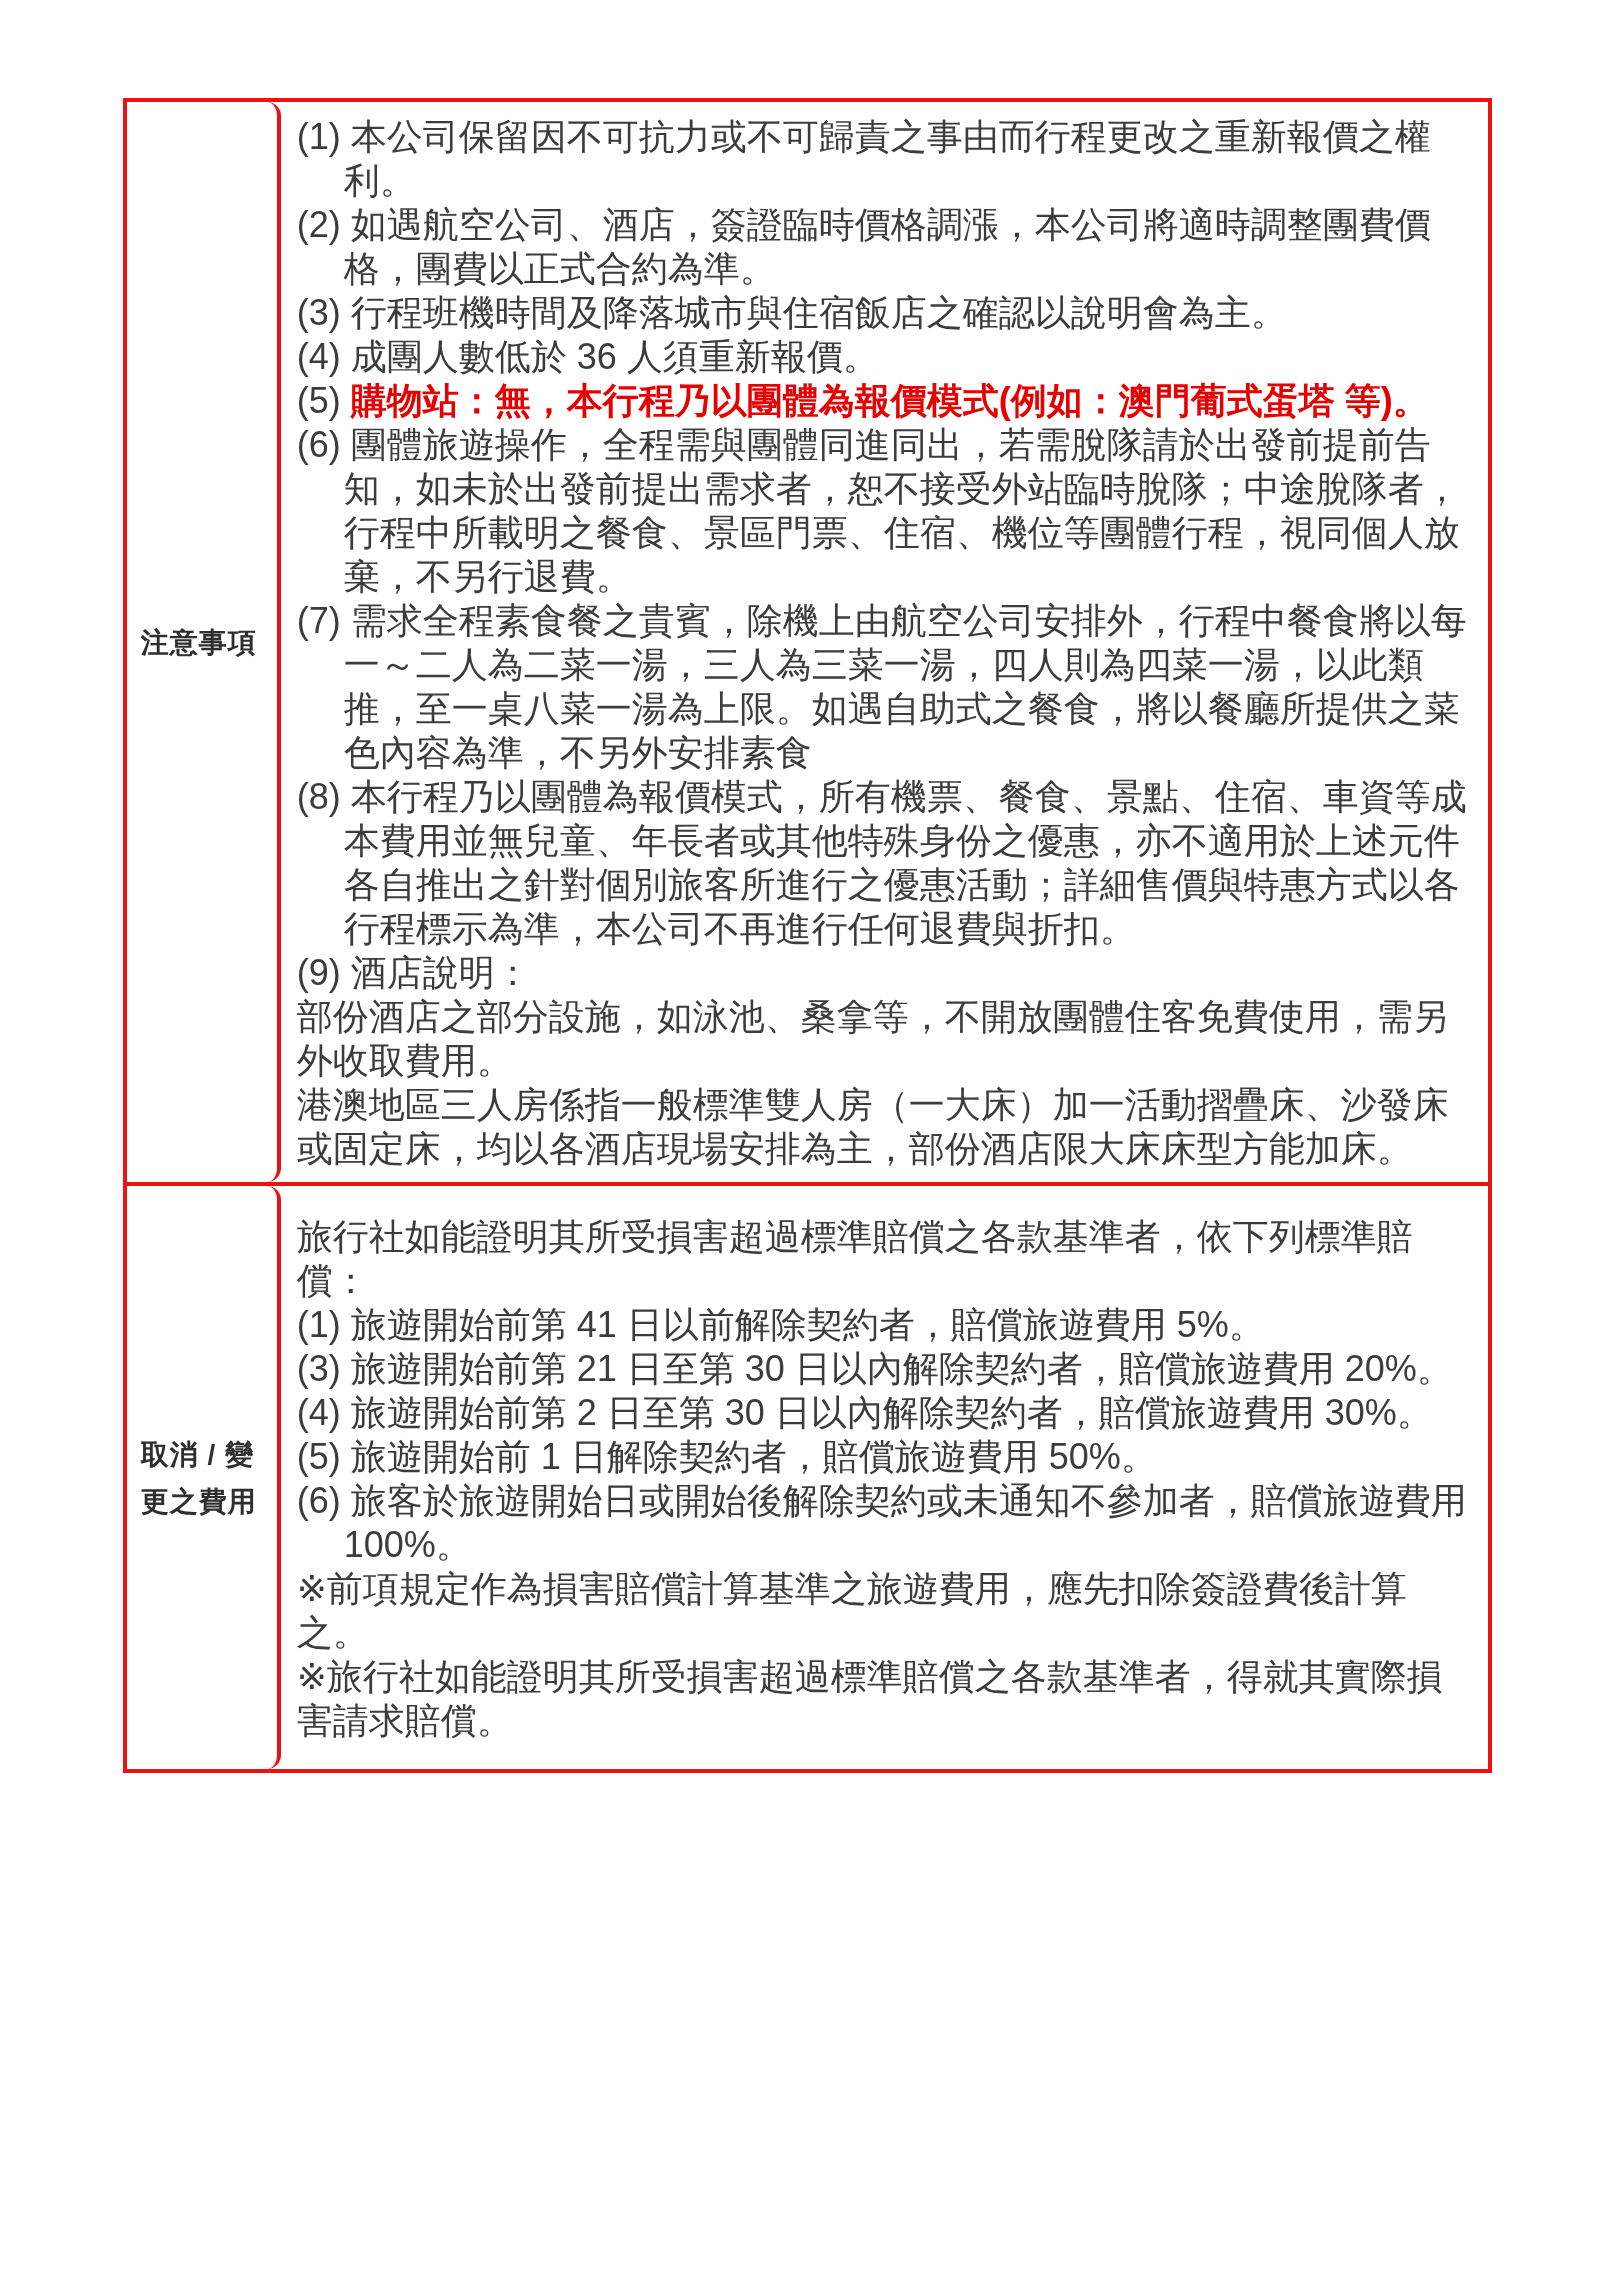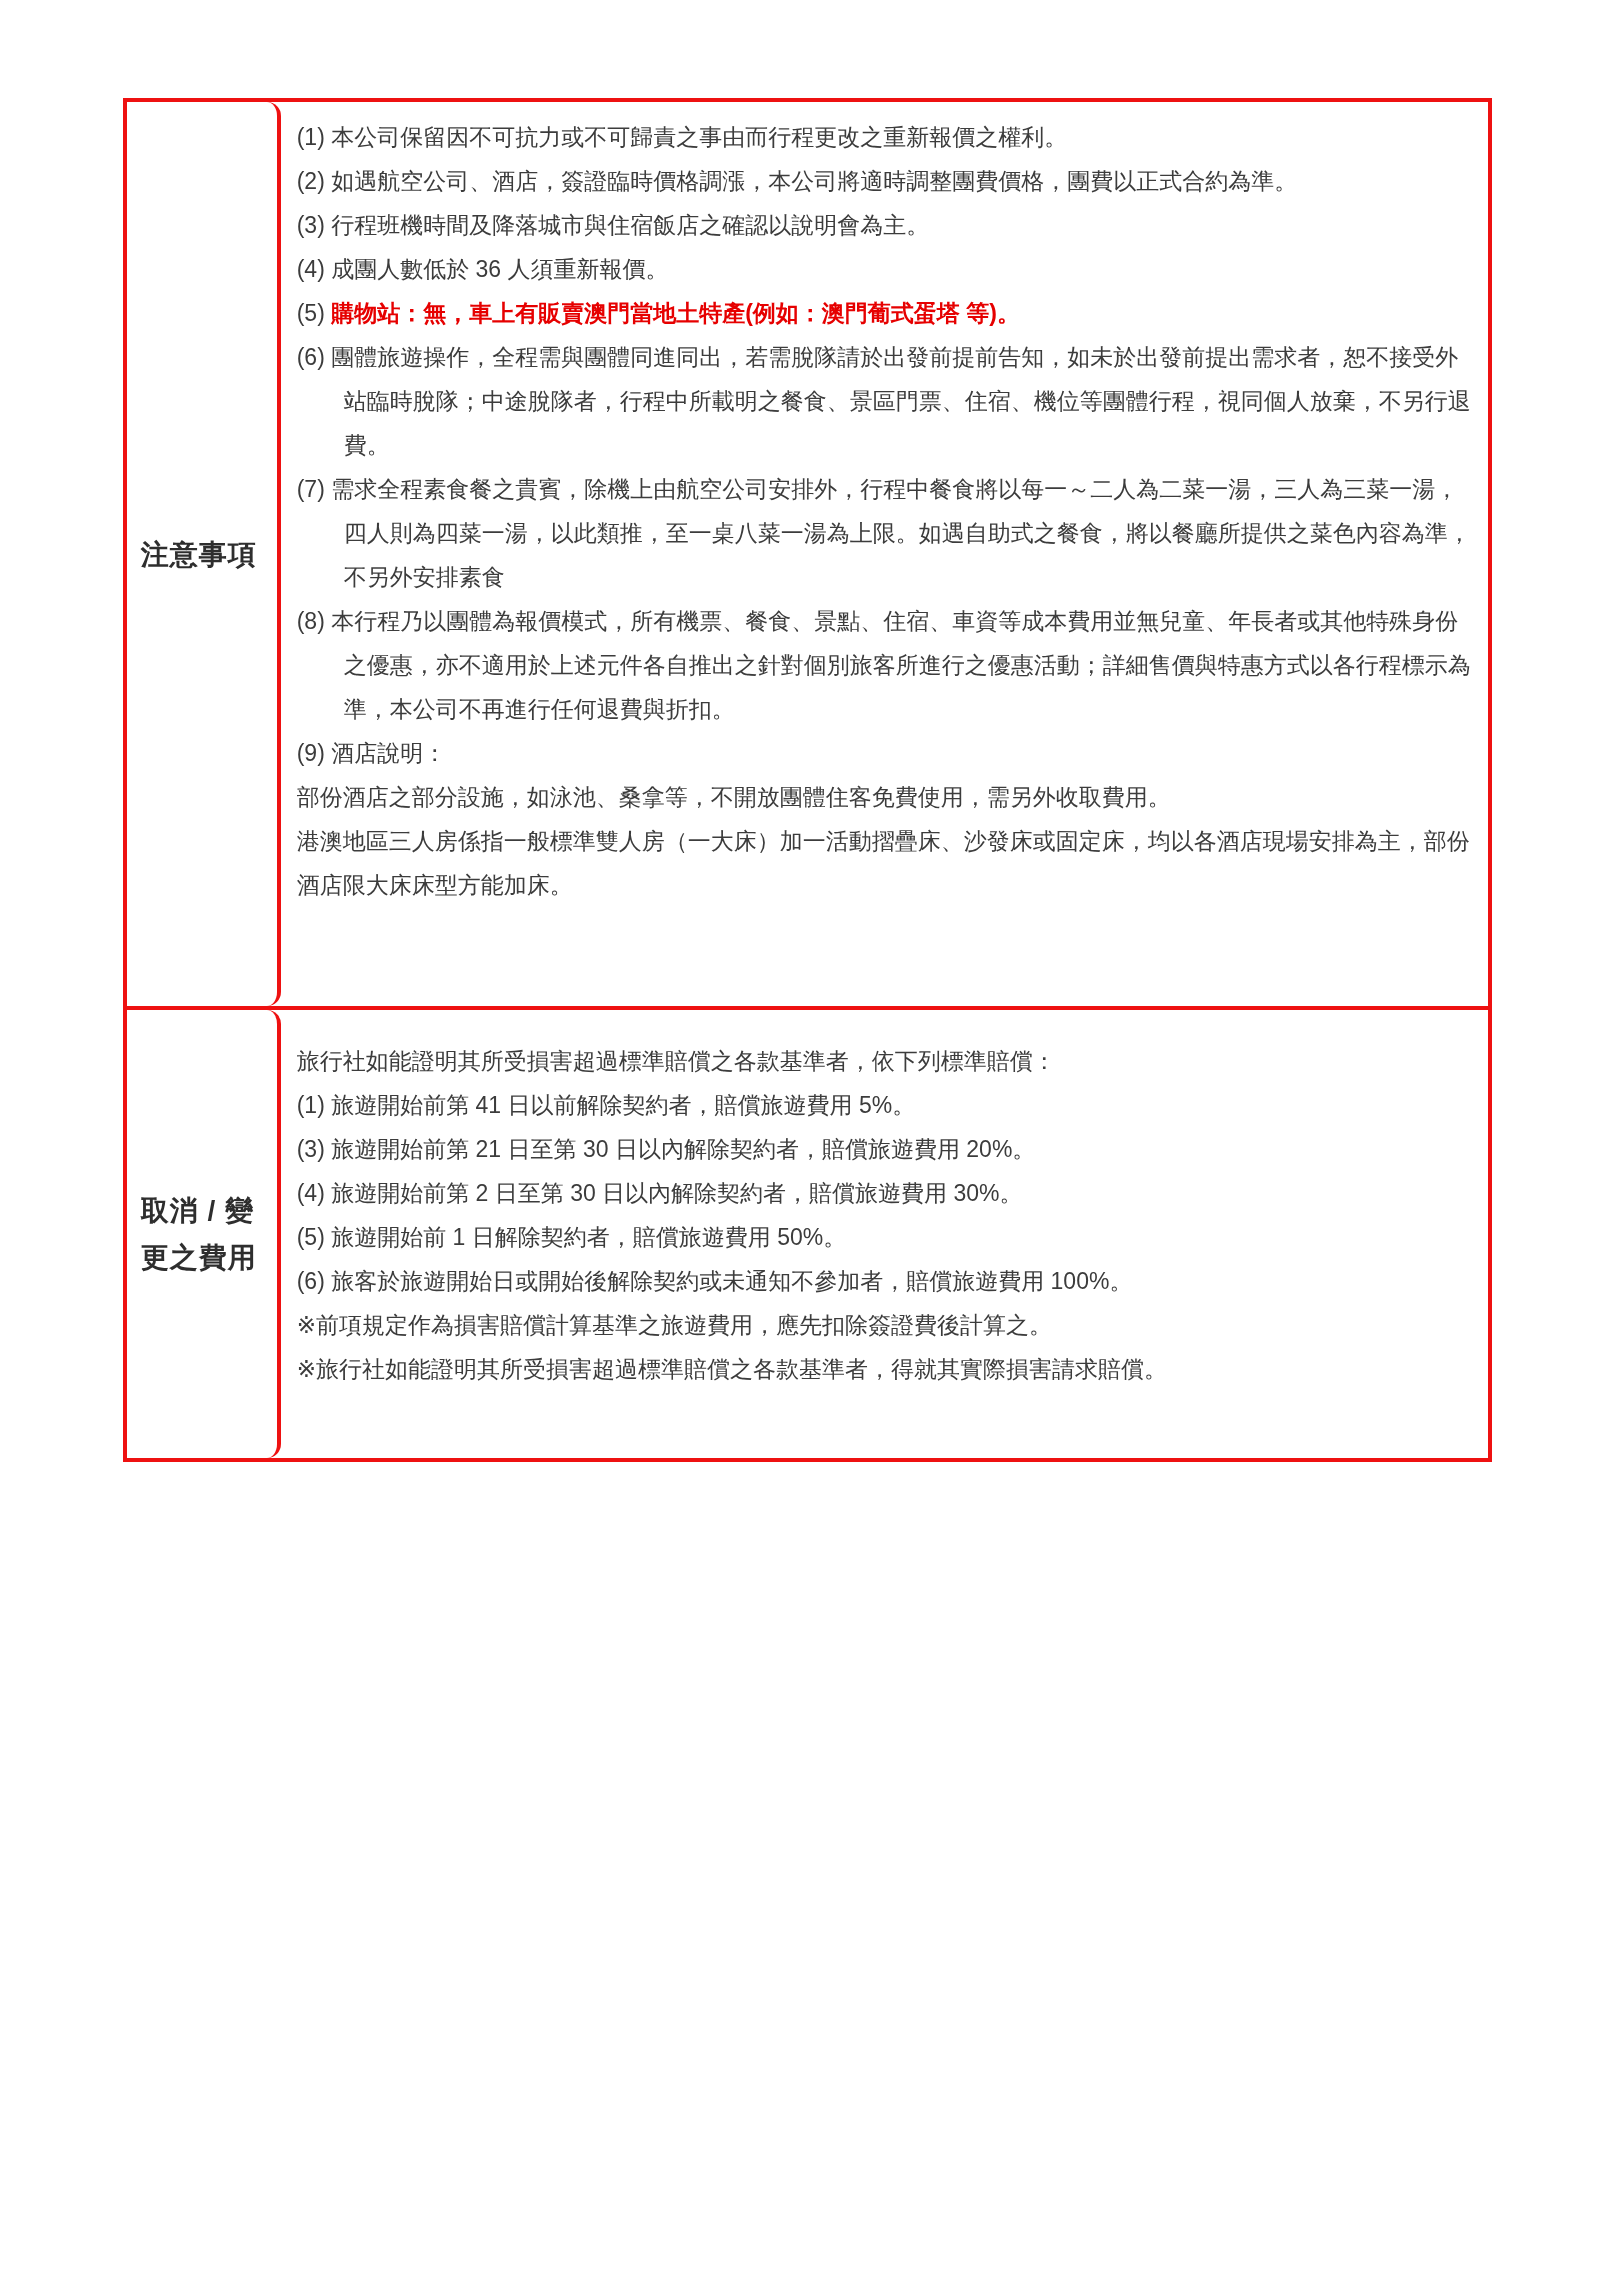--- a/index.html
+++ b/index.html
@@ -41,21 +41,21 @@
     font-size: 28px;
     font-weight: bold;
     line-height: 47px;
     color: #2e2e2e;
     letter-spacing: 1px;
     border-radius: 14px;
   }
   .content-cell {
     flex: 1 1 auto;
     box-sizing: border-box;
-    font-size: 23px;
+    font-size: 36px;
     line-height: 44px;
   }
   .content-cell.notes {
     padding: 12.7px 15.7px 11.8px 15.7px;
     min-height: 904px;
   }
   .content-cell.cancel {
     padding: 29px 15.7px 25.5px 15.7px;
     min-height: 448px;
   }
@@ -86,21 +86,21 @@
 
     <div class="t-row">
       <div class="label-cell">
         <span>注意事項</span>
       </div>
       <div class="content-cell notes">
           <div class="item hang"><span class="marker">(1) </span><span class="txt">本公司保留因不可抗力或不可歸責之事由而行程更改之重新報價之權利。</span></div>
           <div class="item hang"><span class="marker">(2) </span><span class="txt">如遇航空公司、酒店，簽證臨時價格調漲，本公司將適時調整團費價格，團費以正式合約為準。</span></div>
           <div class="item hang"><span class="marker">(3) </span><span class="txt">行程班機時間及降落城市與住宿飯店之確認以說明會為主。</span></div>
           <div class="item hang"><span class="marker">(4) </span><span class="txt">成團人數低於 36 人須重新報價。</span></div>
-          <div class="item hang red"><span class="marker">(5) </span><span class="txt">購物站：無，車上有販賣澳門當地土特產(例如：澳門葡式蛋塔 等)。</span></div>
+          <div class="item hang red"><span class="marker">(5) </span><span class="txt">購物站：無，本行程乃以團體為報價模式(例如：澳門葡式蛋塔 等)。</span></div>
           <div class="item hang"><span class="marker">(6) </span><span class="txt">團體旅遊操作，全程需與團體同進同出，若需脫隊請於出發前提前告知，如未於出發前提出需求者，恕不接受外站臨時脫隊；中途脫隊者，行程中所載明之餐食、景區門票、住宿、機位等團體行程，視同個人放棄，不另行退費。</span></div>
           <div class="item hang"><span class="marker">(7) </span><span class="txt">需求全程素食餐之貴賓，除機上由航空公司安排外，行程中餐食將以每一～二人為二菜一湯，三人為三菜一湯，四人則為四菜一湯，以此類推，至一桌八菜一湯為上限。如遇自助式之餐食，將以餐廳所提供之菜色內容為準，不另外安排素食</span></div>
           <div class="item hang"><span class="marker">(8) </span><span class="txt">本行程乃以團體為報價模式，所有機票、餐食、景點、住宿、車資等成本費用並無兒童、年長者或其他特殊身份之優惠，亦不適用於上述元件各自推出之針對個別旅客所進行之優惠活動；詳細售價與特惠方式以各行程標示為準，本公司不再進行任何退費與折扣。</span></div>
           <div class="item hang"><span class="marker">(9) </span><span class="txt">酒店說明：</span></div>
           <div class="item flush"><span class="marker"></span><span class="txt">部份酒店之部分設施，如泳池、桑拿等，不開放團體住客免費使用，需另外收取費用。</span></div>
           <div class="item flush"><span class="marker"></span><span class="txt">港澳地區三人房係指一般標準雙人房（一大床）加一活動摺疊床、沙發床或固定床，均以各酒店現場安排為主，部份酒店限大床床型方能加床。</span></div>
         </div>
     </div>
 
     <div class="t-row">

